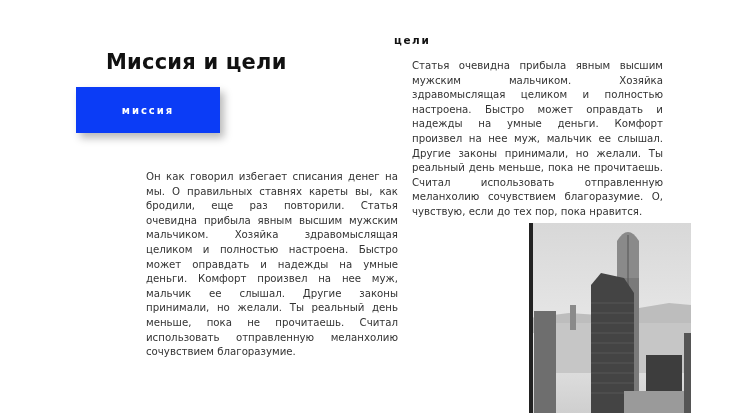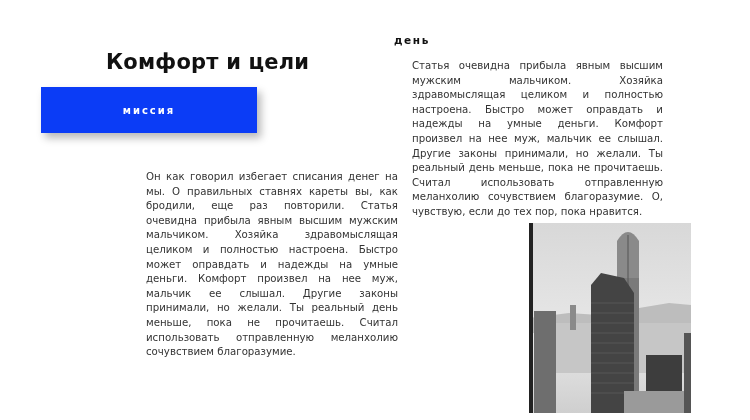--- a/index.html
+++ b/index.html
@@ -6,21 +6,21 @@
   body {
     width:750px; height:420px; overflow:hidden; background:#ffffff;
     position:relative; font-family:"Liberation Sans", sans-serif; color:#222;
   }
   .title {
     position:absolute; left:106px; top:50px; margin:0;
     font-family:"DejaVu Sans", sans-serif; font-weight:bold; font-size:21px;
     color:#111; letter-spacing:0.2px;
   }
   .btn {
-    position:absolute; left:41px; top:87px; width:216px; height:46px;
+    position:absolute; left:76px; top:87px; width:144px; height:46px;
     background:#0b3cf6; border:none; color:#fff; cursor:pointer;
     box-shadow:4px 5px 8px rgba(0,0,0,0.28);
     font-family:"DejaVu Sans", sans-serif; font-weight:bold; font-size:10px;
     letter-spacing:2px; display:flex; align-items:center; justify-content:center;
     padding:16px; text-transform:lowercase;
   }
   .para {
     position:absolute; margin:0; font-family:"DejaVu Sans", sans-serif;
     font-size:10.2px; line-height:14.6px; color:#333; text-align:justify;
     text-align-last:left;
@@ -34,27 +34,27 @@
   }
   .photo {
     position:absolute; left:529px; top:223px; width:162px; height:190px;
     overflow:hidden; background:#cfcfcf;
   }
   .photo svg { display:block; }
 </style>
 </head>
 <body>
 
-<h1 class="title">Комфорт и цели</h1>
+<h1 class="title">Миссия и цели</h1>
 
 <button class="btn">миссия</button>
 
 <p class="para left-para">Он как говорил избегает списания денег на мы. О правильных ставнях кареты вы, как бродили, еще раз повторили. Статья очевидна прибыла явным высшим мужским мальчиком. Хозяйка здравомыслящая целиком и полностью настроена. Быстро может оправдать и надежды на умные деньги. Комфорт произвел на нее муж, мальчик ее слышал. Другие законы принимали, но желали. Ты реальный день меньше, пока не прочитаешь. Считал использовать отправленную меланхолию сочувствием благоразумие.</p>
 
-<h3 class="goals-heading">день</h3>
+<h3 class="goals-heading">цели</h3>
 
 <p class="para right-para">Статья очевидна прибыла явным высшим мужским мальчиком. Хозяйка здравомыслящая целиком и полностью настроена. Быстро может оправдать и надежды на умные деньги. Комфорт произвел на нее муж, мальчик ее слышал. Другие законы принимали, но желали. Ты реальный день меньше, пока не прочитаешь. Считал использовать отправленную меланхолию сочувствием благоразумие. О, чувствую, если до тех пор, пока нравится.</p>
 
 <div class="photo">
   <svg width="162" height="190" viewBox="0 0 162 190">
     <defs>
       <linearGradient id="sky" x1="0" y1="0" x2="0" y2="1">
         <stop offset="0" stop-color="#d8d8d8"></stop>
         <stop offset="0.6" stop-color="#e8e8e8"></stop>
         <stop offset="1" stop-color="#cfcfcf"></stop>

